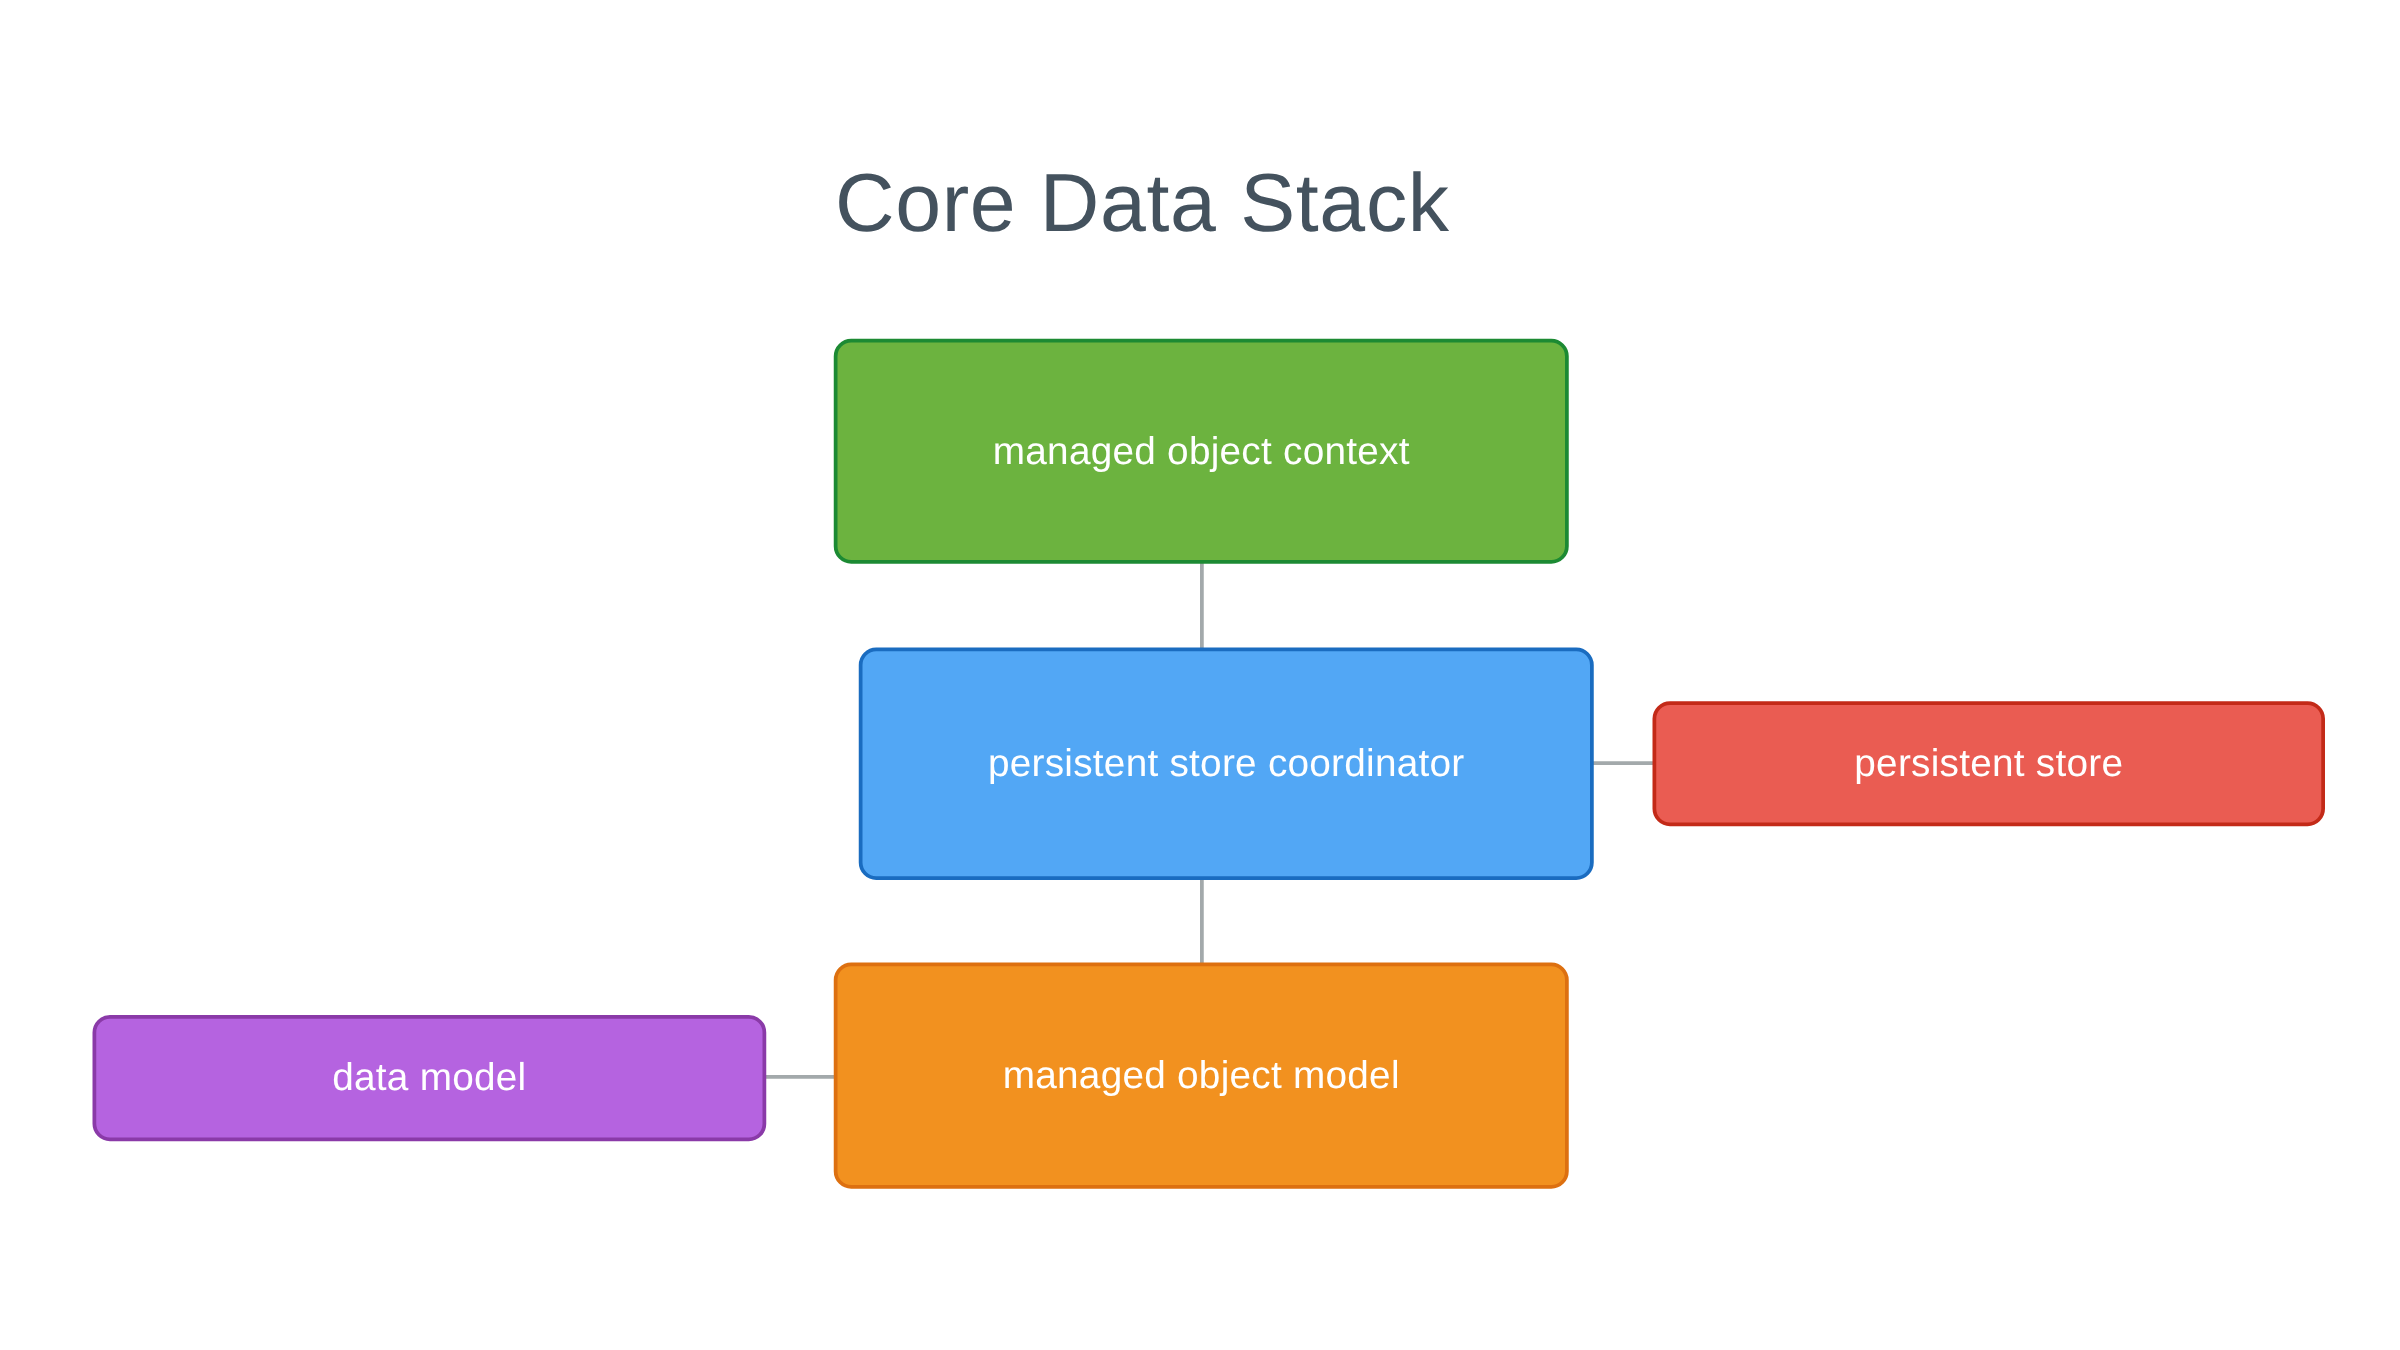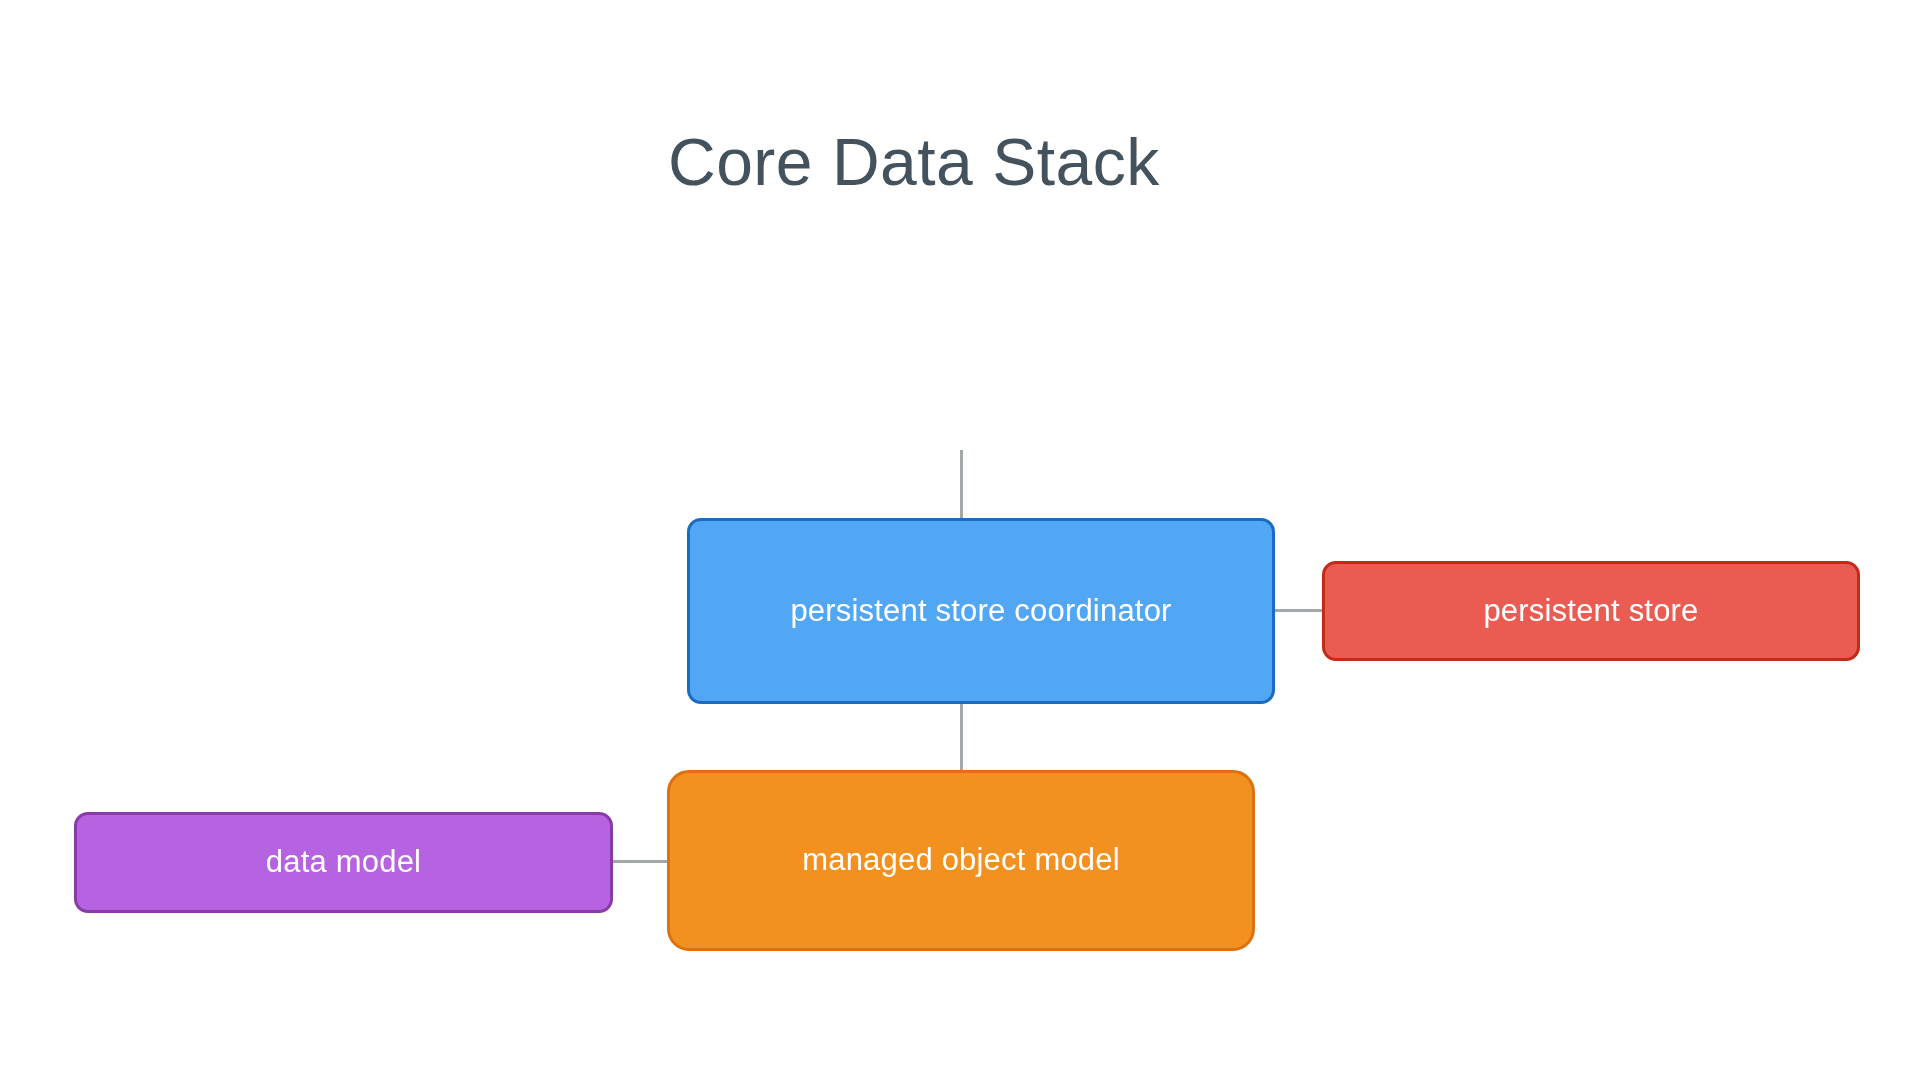--- a/index.html
+++ b/index.html
@@ -86,30 +86,33 @@
 
 <div id="diagram-canvas" style="background: rgb(255, 255, 255);">
 
   <div class="diagram-title" style="color: rgb(68, 82, 94);">Core Data Stack</div>
 
   <div class="connector vertical conn-moc-psc" style="background: rgb(163, 169, 171);"></div>
   <div class="connector vertical conn-psc-mom" style="background: rgb(163, 169, 171);"></div>
   <div class="connector horizontal conn-psc-ps" style="background: rgb(163, 169, 171);"></div>
   <div class="connector horizontal conn-dm-mom" style="background: rgb(163, 169, 171);"></div>
 
+  <div class="node node-moc" style="background: rgb(108, 179, 63); border-color: rgb(28, 138, 51); left: 667px; top: 271px; width: 588px; height: 180px;">
+    <span class="node-label" style="color: rgb(255, 255, 255);">managed object context</span>
+  </div>
 
   <div class="node node-psc" style="background: rgb(82, 167, 245); border-color: rgb(26, 108, 192); left: 667px; top: 518px; width: 588px; height: 186px; margin-left: 20px;">
     <span class="node-label" style="color: rgb(255, 255, 255);">persistent store coordinator</span>
   </div>
 
   <div class="node node-ps" style="background: rgb(234, 92, 82); border-color: rgb(195, 42, 24); left: 1322px; top: 561px; width: 538px; height: 100px;">
     <span class="node-label" style="color: rgb(255, 255, 255);">persistent store</span>
   </div>
 
-  <div class="node node-mom" style="background: rgb(242, 145, 31); border-color: rgb(221, 112, 16); left: 667px; top: 770px; width: 588px; height: 181px; border-radius: 22px;">
+  <div class="node node-mom" style="background: rgb(242, 145, 31); border-color: rgb(221, 112, 16); left: 667px; top: 770px; width: 588px; height: 181px;">
     <span class="node-label" style="color: rgb(255, 255, 255);">managed object model</span>
   </div>
 
   <div class="node node-dm" style="background: rgb(181, 99, 224); border-color: rgb(138, 58, 168); left: 74px; top: 812px; width: 539px; height: 101px;">
     <span class="node-label" style="color: rgb(255, 255, 255);">data model</span>
   </div>
 
 </div>
 
 </body></html>

